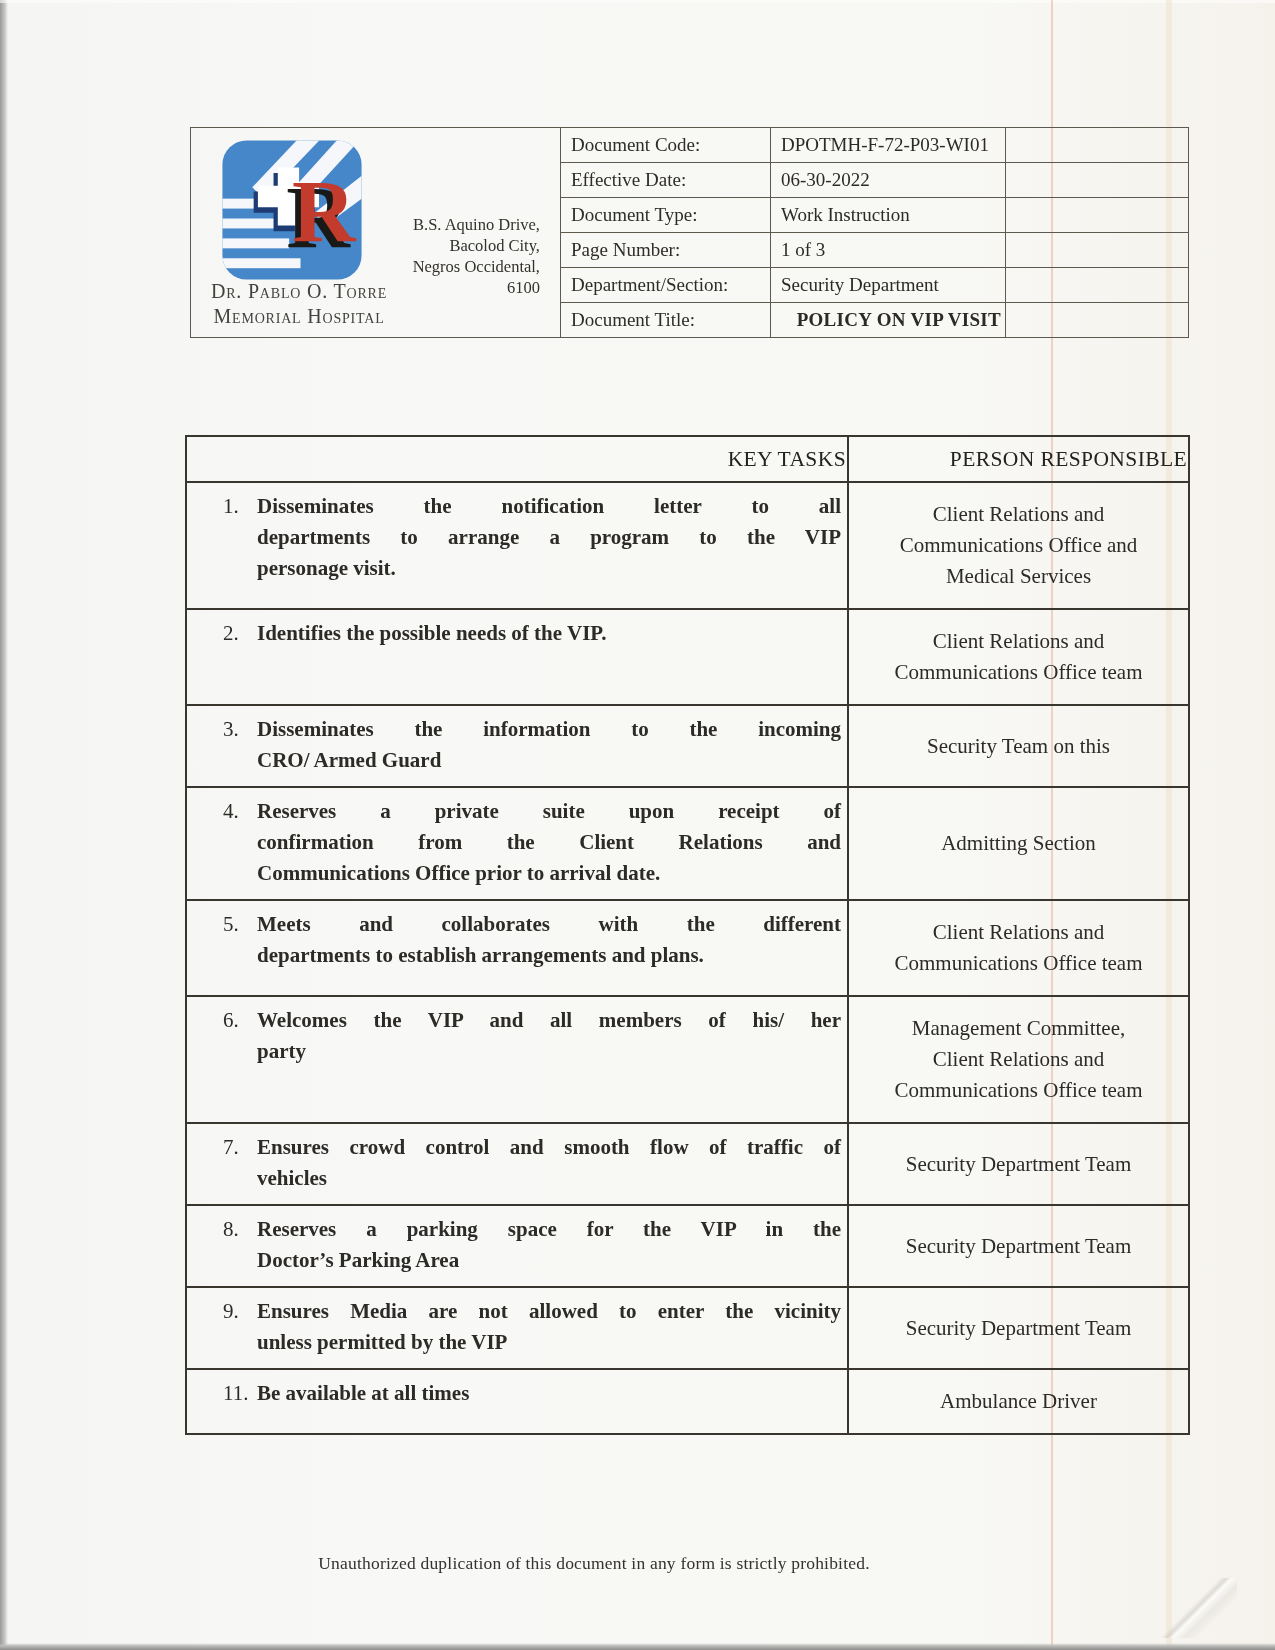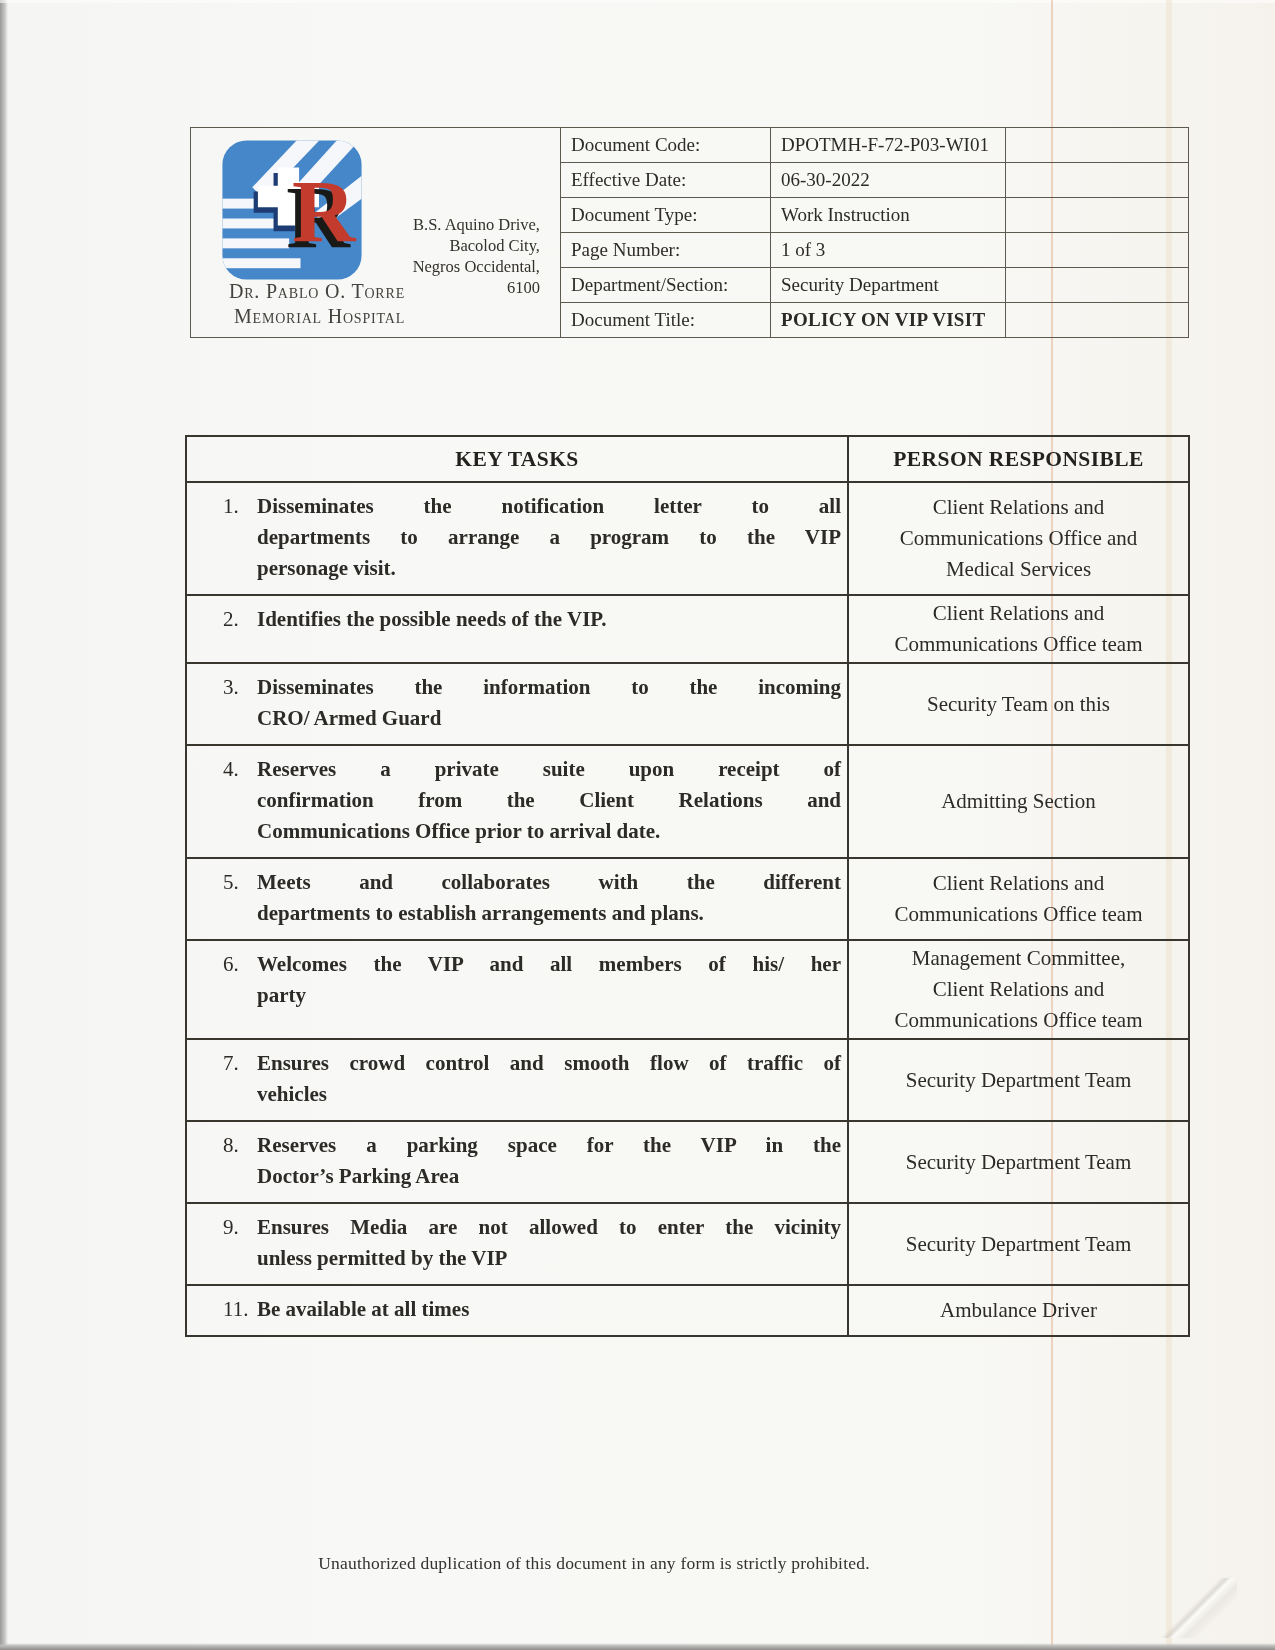--- a/index.html
+++ b/index.html
@@ -24,42 +24,42 @@
   .fold-mark { position:absolute; right:38px; bottom:12px; width:78px; height:60px;
     background: linear-gradient(135deg, rgba(0,0,0,0) 44%, rgba(168,163,156,0.30) 49%, rgba(252,252,250,0.85) 53%, rgba(198,194,187,0.22) 62%, rgba(0,0,0,0) 72%); }
 
   
   table.doc { position:absolute; left:190px; top:127px; width:998px;
     border-collapse: collapse; table-layout: fixed; }
   table.doc td { border:1px solid #5d594f; font-size:19px; height:34px;
     vertical-align:middle; padding:0 4px 0 10px; overflow:hidden;margin-left:44px; }
   table.doc td.lbl { color:#2f2d29; }
   table.doc td.val { color:#2c2a26; }
-  table.doc tr:last-child td.val { font-weight:bold; letter-spacing:.3px; }
+  table.doc tr:last-child td.val { font-weight:bold; letter-spacing:.3px;text-align:right; }
   table.doc td.spc { padding:0; }
   td.logo-cell { position:relative; padding:0 !important; }
   .logo-svg { position:absolute; left:30px; top:11px; }
-  .hospital-name { position:absolute; left:2px; top:151px; width:212px; text-align:right;
+  .hospital-name { position:absolute; left:2px; top:151px; width:212px; text-align:center;
     font-variant: small-caps; letter-spacing:.8px; color:#44423e; font-size:20px; line-height:25px; }
   .hospital-address { position:absolute; left:207px; top:86px; width:142px; text-align:right;
     font-size:16.5px; line-height:21px; color:#33312d; }
 
   
   table.tasks { position:absolute; left:185px; top:435px; width:1003px;
     border-collapse: collapse; table-layout: fixed; }
   table.tasks th, table.tasks td { border:2px solid #38362f; }
-  table.tasks th { height:42px; font-size:21.5px; font-weight:bold;
-    letter-spacing:.4px; color:#24221f; text-align:center; }
+  table.tasks th { height:42px; font-size:21.5px; font-weight:normal;
+    letter-spacing:.4px; color:#24221f; text-align:right; }
   td.task { vertical-align:top; padding:8px 6px 10px 36px; font-size:21px; line-height:31px; }
   .tw { display:flex; }
   .num { flex:0 0 34px; }
   .txt { flex:1; min-width:0; }
   .tline { text-align:justify; text-align-last:justify;font-weight:bold; }
   .tline:last-child { text-align-last:left; }
-  td.person { vertical-align:middle; text-align:center; padding:2px 10px; font-size:21px; line-height:31px; }
+  td.person { vertical-align:middle; text-align:center; padding:16px 10px; font-size:21px; line-height:31px; }
 
   
   .footer-note { position:absolute; left:0; top:1553px; width:1188px; text-align:center;
     font-size:17.5px; color:#343230; letter-spacing:.2px; }
 </style>
 </head>
 <body>
 
 <div class="page">
 

